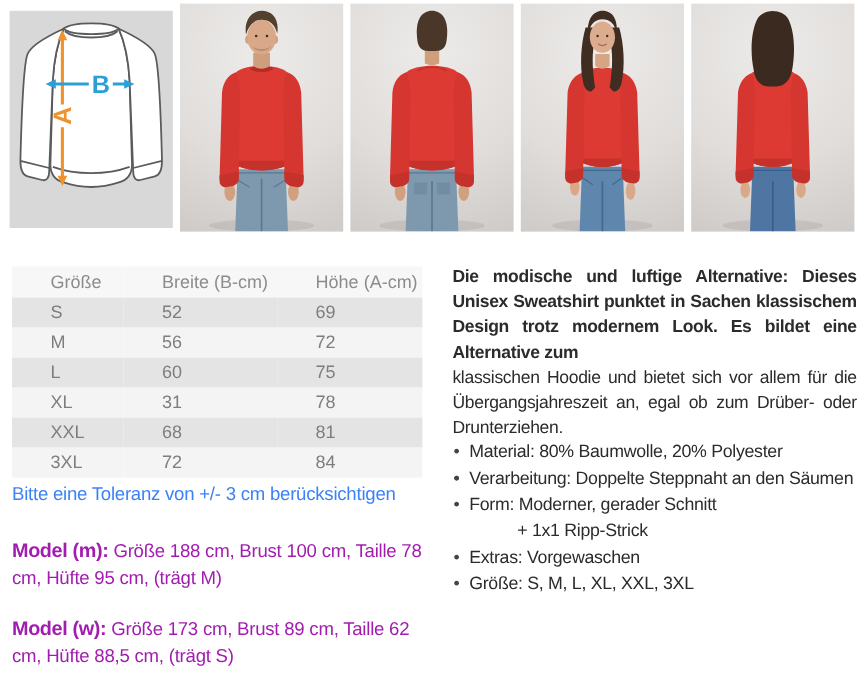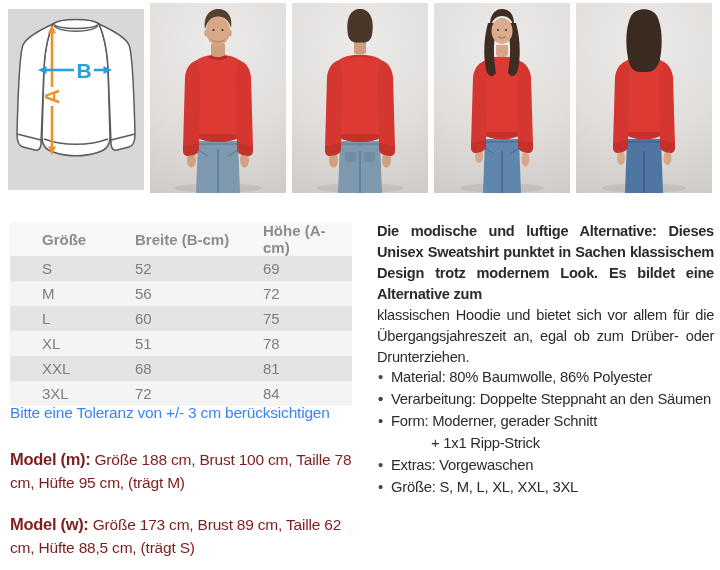--- a/index.html
+++ b/index.html
@@ -11,30 +11,30 @@
   .panel{width:136px;flex:0 0 136px;overflow:hidden;}
   .panel.diagram{height:181px;margin-top:6px;background:#d8d8d8;}
   .panel.photo{height:190px;
      background:radial-gradient(ellipse 130% 95% at 50% 22%, #edebe9 0%, #e0ddDB 50%, #c9c6c4 100%);}
   .panel svg{display:block;width:100%;height:100%;}
 
   
   table.size-table{position:absolute;left:10px;top:222px;width:342px;border-collapse:collapse;
       font-size:15px;table-layout:fixed;}
   table.size-table col.c1{width:93px;} table.size-table col.c2{width:128px;} table.size-table col.c3{width:121px;}
-  table.size-table th{height:26px;font-weight:700;color:#8c8c8c;text-align:left;padding:0 0 0 32px;background:#f7f7f7;}
+  table.size-table th{height:26px;font-weight:400;color:#8c8c8c;text-align:left;padding:0 0 0 32px;background:#f7f7f7;}
   table.size-table td{height:25px;color:#7e7e7e;padding:0 0 0 32px;}
   table.size-table tbody tr:nth-child(odd){background:#e4e4e4;}
   table.size-table tbody tr:nth-child(even){background:#f4f4f4;}
 
   
   .tolerance{position:absolute;left:10px;top:404px;width:352px;margin:0;
       font-size:15.5px;color:#3b82f6;letter-spacing:-0.2px;}
   .model{position:absolute;left:10px;width:352px;margin:0;font-size:15.5px;line-height:23px;
-      color:#7f1d1d;letter-spacing:-0.2px;}
+      color:#a21caf;letter-spacing:-0.2px;}
   .model b{font-size:16.5px;letter-spacing:-0.3px;}
   .model-m{top:448px;} .model-w{top:513px;}
 
   
   .desc{position:absolute;left:377px;top:221px;width:337px;margin:0;
       font-size:14.6px;line-height:21px;color:#2b2b2b;text-align:justify;letter-spacing:-0.25px;}
   .features{position:absolute;left:377px;top:366px;width:340px;margin:0;padding:0;list-style:none;
       font-size:14.8px;line-height:22px;color:#2b2b2b;letter-spacing:-0.25px;}
   .features li{position:relative;padding-left:14px;margin:0;}
   .features .blt{position:absolute;left:1px;top:0;color:#444;}
@@ -217,21 +217,21 @@
         <td>56</td>
         <td>72</td>
       </tr>
       <tr>
         <td>L</td>
         <td>60</td>
         <td>75</td>
       </tr>
       <tr>
         <td>XL</td>
-        <td>51</td>
+        <td>31</td>
         <td>78</td>
       </tr>
       <tr>
         <td>XXL</td>
         <td>68</td>
         <td>81</td>
       </tr>
       <tr>
         <td>3XL</td>
         <td>72</td>
@@ -247,21 +247,21 @@
   <p class="model model-w"><b>Model (w):</b> <span>Größe 173 cm, Brust 89 cm, Taille 62 cm, Hüfte 88,5 cm, (trägt S)</span></p>
 
   <div class="desc">
     <p style="margin:0;font-weight:bold;">Die modische und luftige Alternative: Dieses Unisex Sweatshirt punktet in Sachen klassischem Design trotz modernem Look. Es bildet eine Alternative zum</p>
     <p style="margin:0;">klassischen Hoodie und bietet sich vor allem für die Übergangsjahreszeit an, egal ob zum Drüber- oder Drunterziehen.</p>
   </div>
 
   <ul class="features">
     <li>
       <span class="blt">•</span>
-      <span>Material: 80% Baumwolle, 86% Polyester</span>
+      <span>Material: 80% Baumwolle, 20% Polyester</span>
     </li>
     <li>
       <span class="blt">•</span>
     </li>
     <li>
       <span class="blt">•</span>
       <span>Verarbeitung: Doppelte Steppnaht an den Säumen</span>
     </li>
     <li>
       <span class="blt">•</span>

